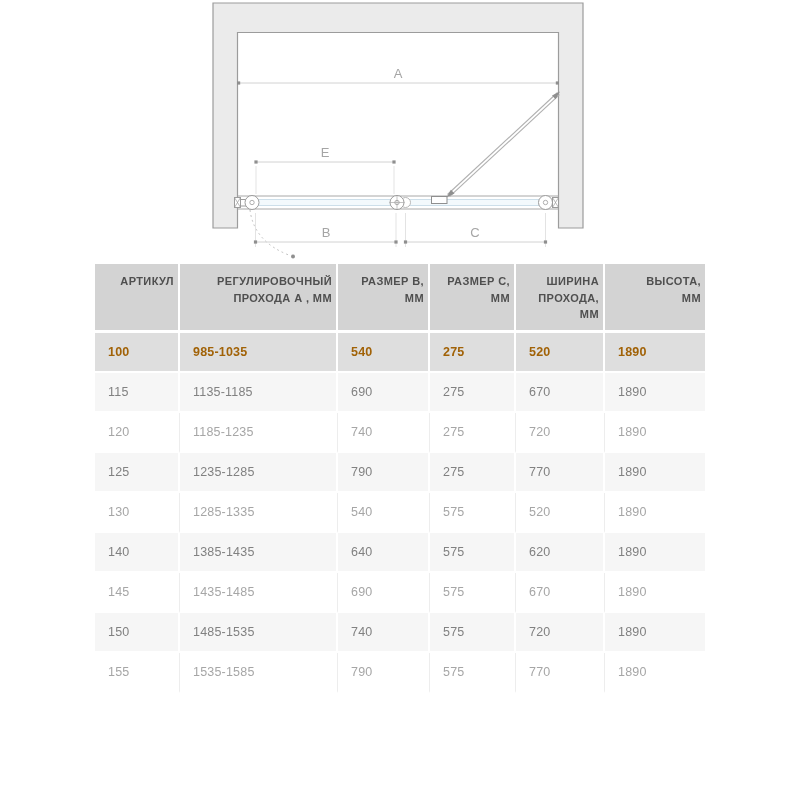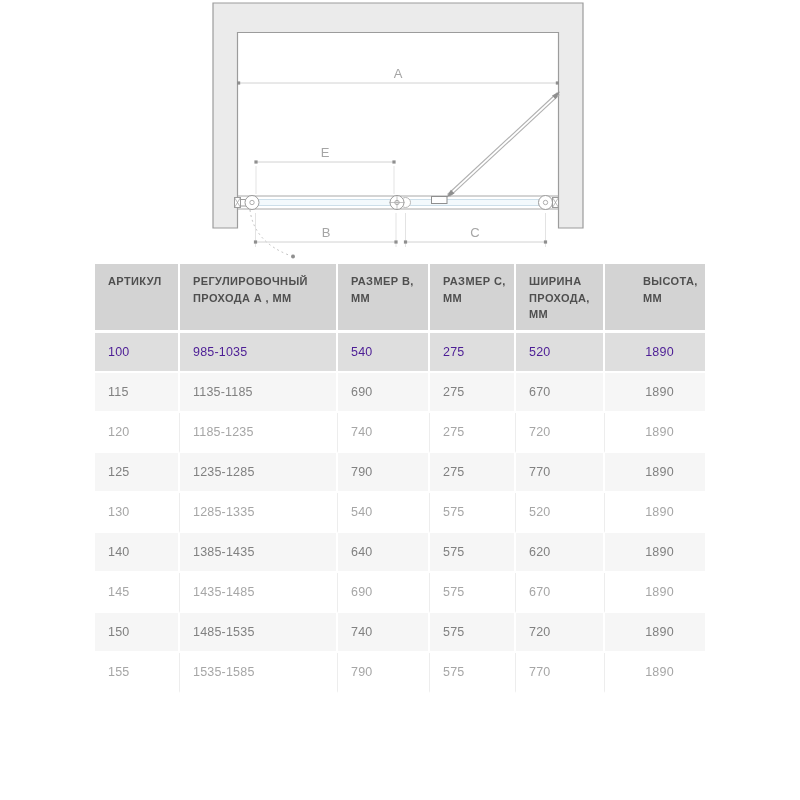--- a/index.html
+++ b/index.html
@@ -3,34 +3,34 @@
 <meta charset="utf-8">
 <style>
   html,body{margin:0;padding:0;background:#ffffff;}
   body{width:800px;height:800px;font-family:"Liberation Sans","DejaVu Sans",sans-serif;}
   .page{position:relative;width:800px;height:800px;background:#fff;overflow:hidden;}
   .diagram-wrap{position:absolute;left:0;top:0;width:800px;height:262px;}
   .spec-table{position:absolute;left:95px;top:264px;width:610px;border-collapse:separate;border-spacing:0;table-layout:fixed;}
   .spec-table th,.spec-table td{box-sizing:border-box;}
   .spec-table thead th{
     background:#d3d3d3;color:#4f4f4f;font-size:11px;font-weight:700;letter-spacing:.4px;
-    text-align:left;vertical-align:top;padding:9px 4px 7px 13px;line-height:1.5;
+    text-align:right;vertical-align:top;padding:9px 4px 7px 13px;line-height:1.5;
     border-right:2px solid #fff;border-bottom:3px solid #fff;height:51px;
   }
   .spec-table thead th:last-child{border-right:0;padding-left:38px;}
   .spec-table thead .h-line{display:block;}
   .spec-table tbody td{
     background:#fff;color:#a6a6a6;font-size:12.5px;letter-spacing:.2px;
     padding:0 4px 0 13px;height:40px;vertical-align:middle;
     border-right:1px solid #ededed;border-bottom:2px solid #fff;
   }
-  .spec-table tbody td:last-child{border-right:0;text-align:center;}
+  .spec-table tbody td:last-child{border-right:0;}
   .spec-table tbody tr:nth-child(even) td{background:#f6f6f6;color:#818181;border-right:2px solid #fff;}
   .spec-table tbody tr:nth-child(even) td:last-child{border-right:0;}
-  .spec-table tbody tr:first-child td{background:#dedede;color:#4c1d95;font-weight:400;border-right:2px solid #fff;}
+  .spec-table tbody tr:first-child td{background:#dedede;color:#a16207;font-weight:700;border-right:2px solid #fff;}
   .spec-table tbody tr:first-child td:last-child{border-right:0;}
   .dim-label{font-size:13px;fill:#a5a5a5;}
 </style>
 </head>
 <body>
 
 <div class="page">
 
   <div class="diagram-wrap">
     <svg width="800" height="262" viewBox="0 0 800 262" xmlns="http://www.w3.org/2000/svg">

